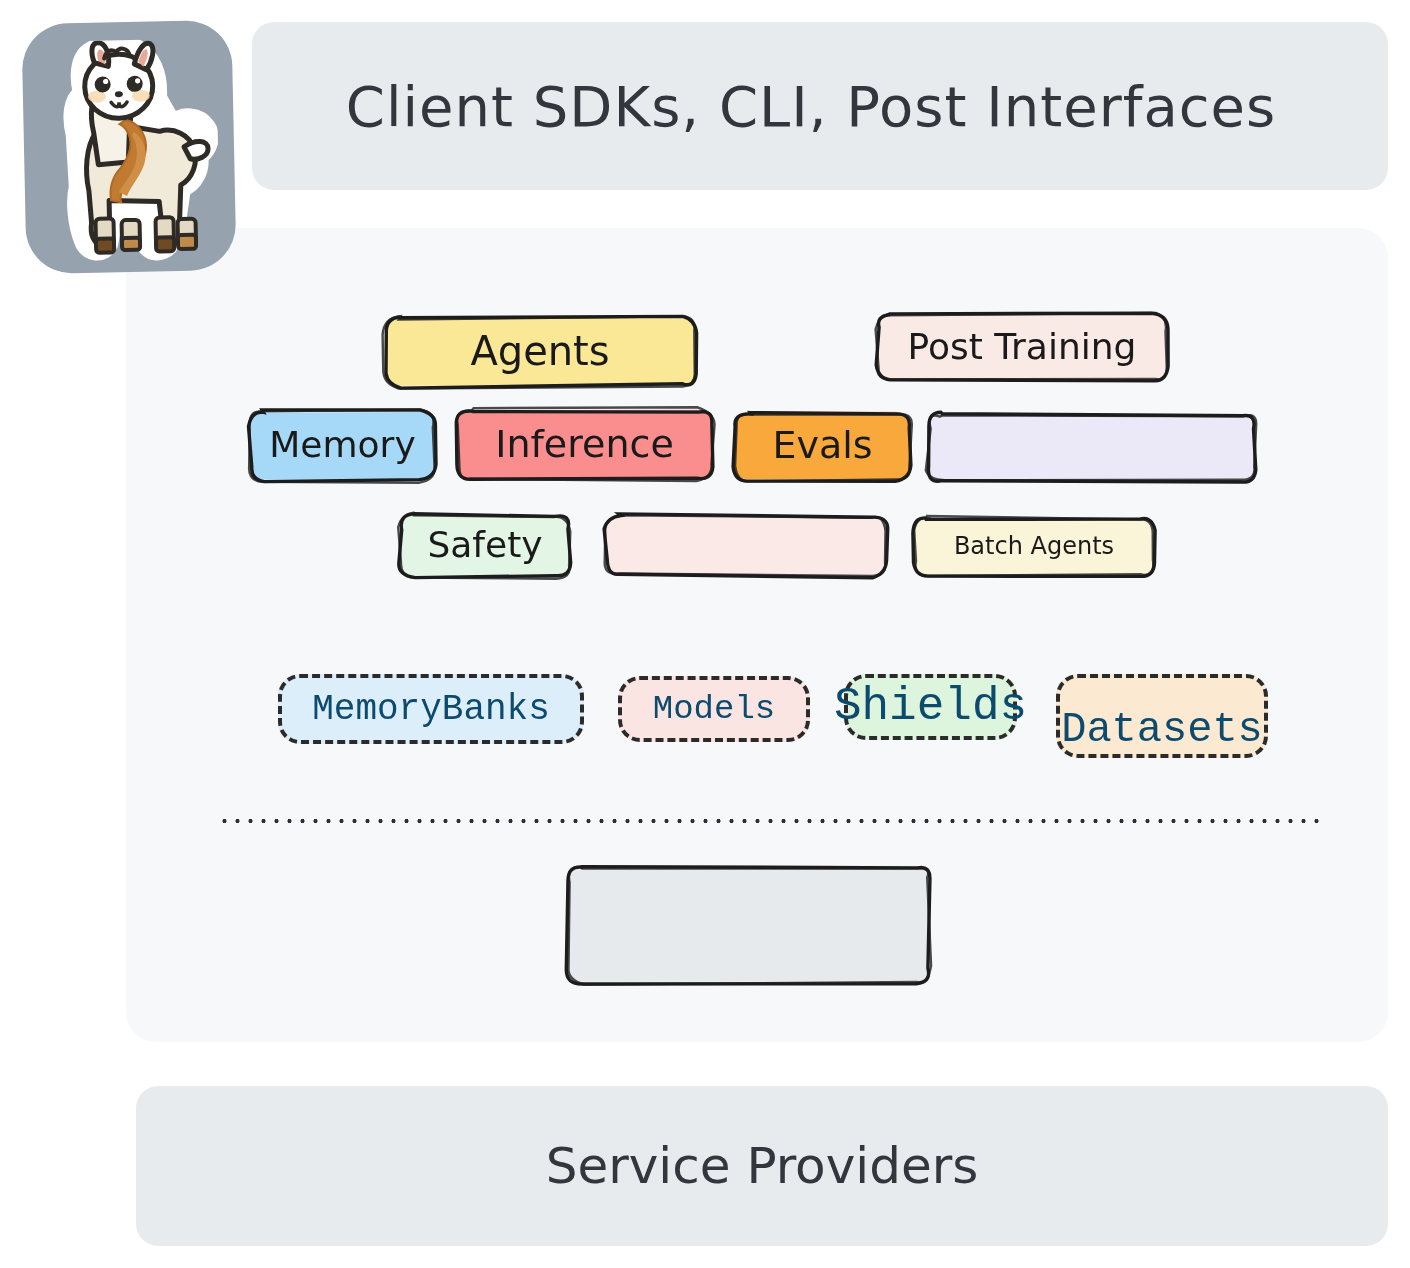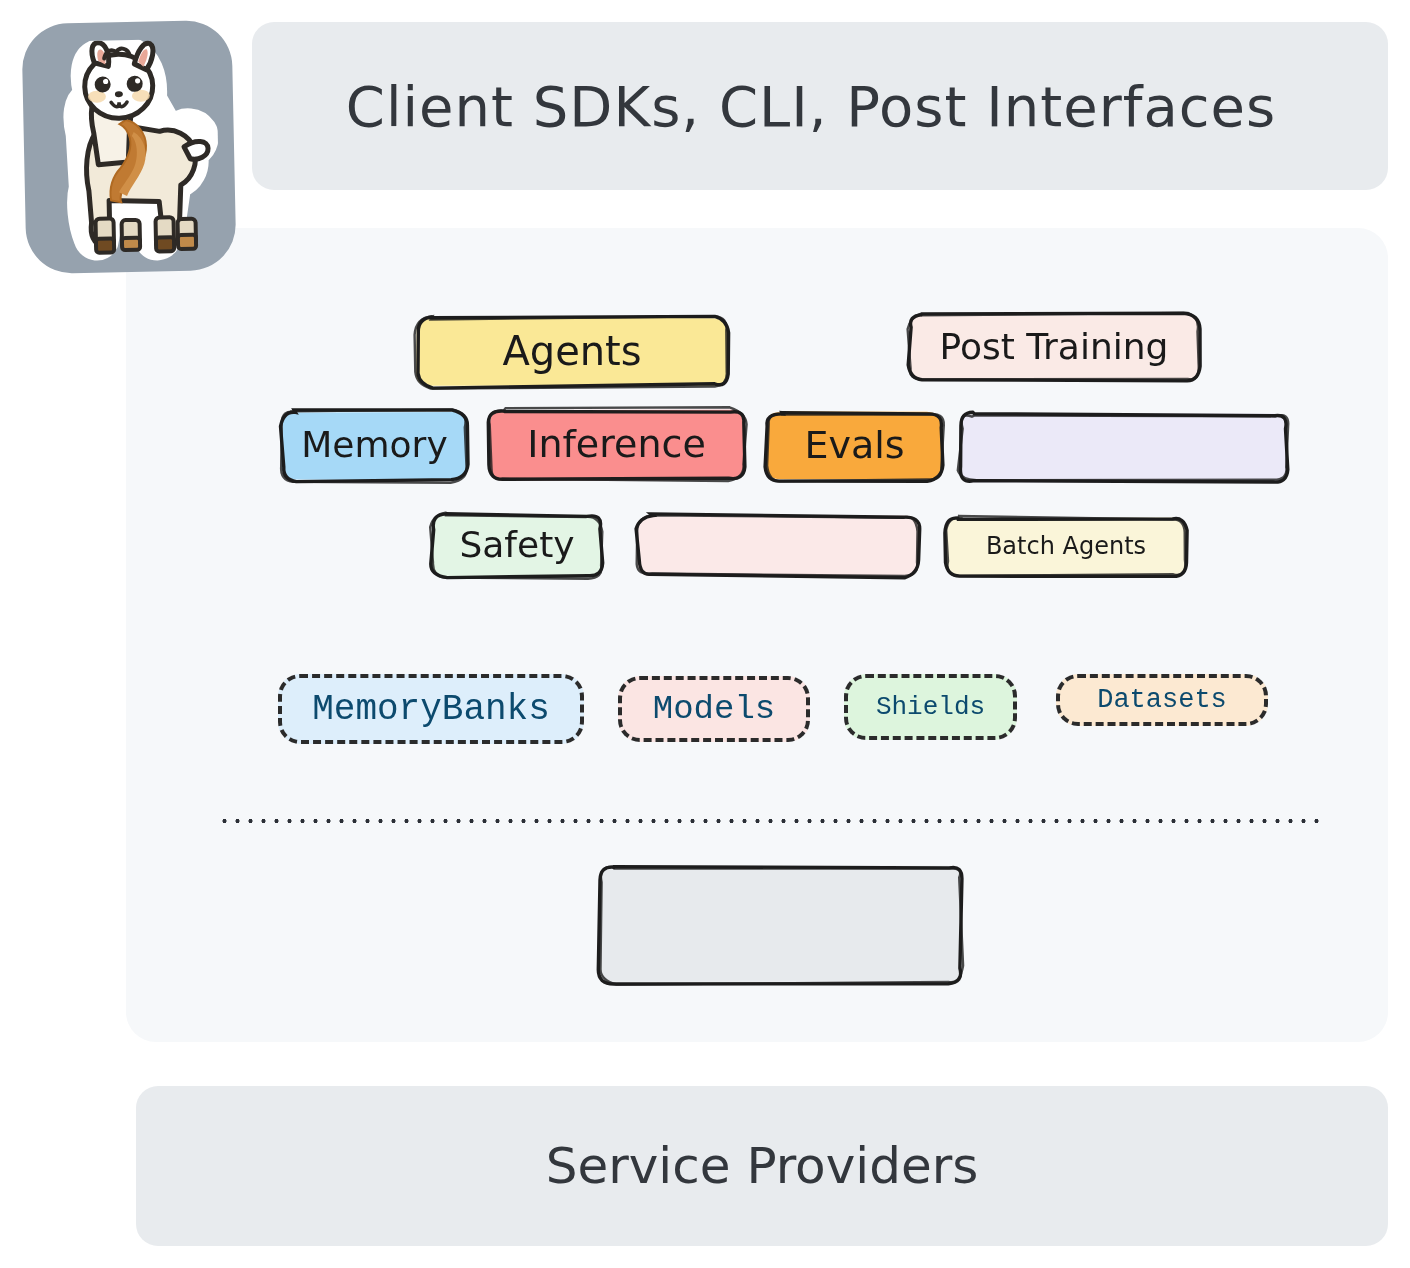--- a/index.html
+++ b/index.html
@@ -75,21 +75,20 @@
   
   .sbox {
     position: absolute;
     box-sizing: border-box;
     display: flex;
     align-items: center;
     justify-content: center;
     color: #1a1a1a;
     font-family: "DejaVu Sans", sans-serif;
     white-space: nowrap;
-    margin-left: 32px;
   }
   .sbox .sbox-svg {
     position: absolute;
     left: -6px;
     top: -6px;
     width: calc(100% + 12px);
     height: calc(100% + 12px);
     overflow: visible;
     pointer-events: none;
   }
@@ -296,23 +295,23 @@
         <path d="M 14.0 0.6 L 349.2 1.9 Q 362.7 -1.3 361.9 14.4 L 359.9 102.3 Q 363.6 116.6 348.4 117.7 L 14.0 118.0 Q -1.9 118.1 -1.7 103.5 L 0.0 13.9 Q 0.4 0.0 13.7 1.2 Z" fill="none" stroke="#1d1d1d" stroke-width="3.4" stroke-linecap="round" opacity="1"></path>
         <path d="M 14.2 2.5 L 348.8 2.6 Q 363.6 1.3 359.2 11.5 L 363.1 99.6 Q 360.0 118.7 348.4 115.9 L 16.6 118.5 Q -0.1 113.8 0.5 102.4 L 1.6 16.3 Q -1.9 -0.3 13.2 0.8 Z" fill="none" stroke="#1d1d1d" stroke-width="2.4" stroke-linecap="round" opacity="0.8"></path>
       </svg>
     </div>
     <div class="dashedbox" style="left: 278px; top: 674px; width: 306px; height: 70px; background: rgb(221, 238, 251); font-size: 36px;">
       <span>MemoryBanks</span>
     </div>
     <div class="dashedbox" style="left: 618px; top: 676px; width: 192px; height: 66px; background: rgb(251, 229, 227); font-size: 34px;">
       <span>Models</span>
     </div>
-    <div class="dashedbox" style="left: 844px; top: 674px; width: 173px; height: 66px; background: rgb(221, 245, 221); font-size: 26px;">
+    <div class="dashedbox" style="left: 844px; top: 674px; width: 173px; height: 66px; background: rgb(221, 245, 221); font-size: 46px;">
       <span>Shields</span>
     </div>
-    <div class="dashedbox" style="left: 1056px; top: 674px; width: 212px; height: 52px; background: rgb(252, 233, 210); font-size: 27px;">
+    <div class="dashedbox" style="left: 1056px; top: 674px; width: 212px; height: 84px; background: rgb(252, 233, 210); font-size: 42px; align-items: flex-end;">
       <span>Datasets</span>
     </div>
   </div>
 
 <div id="bottom-bar">
   <div id="bottom-bar-title">Service Providers</div>
 </div>
 
 </body></html>

